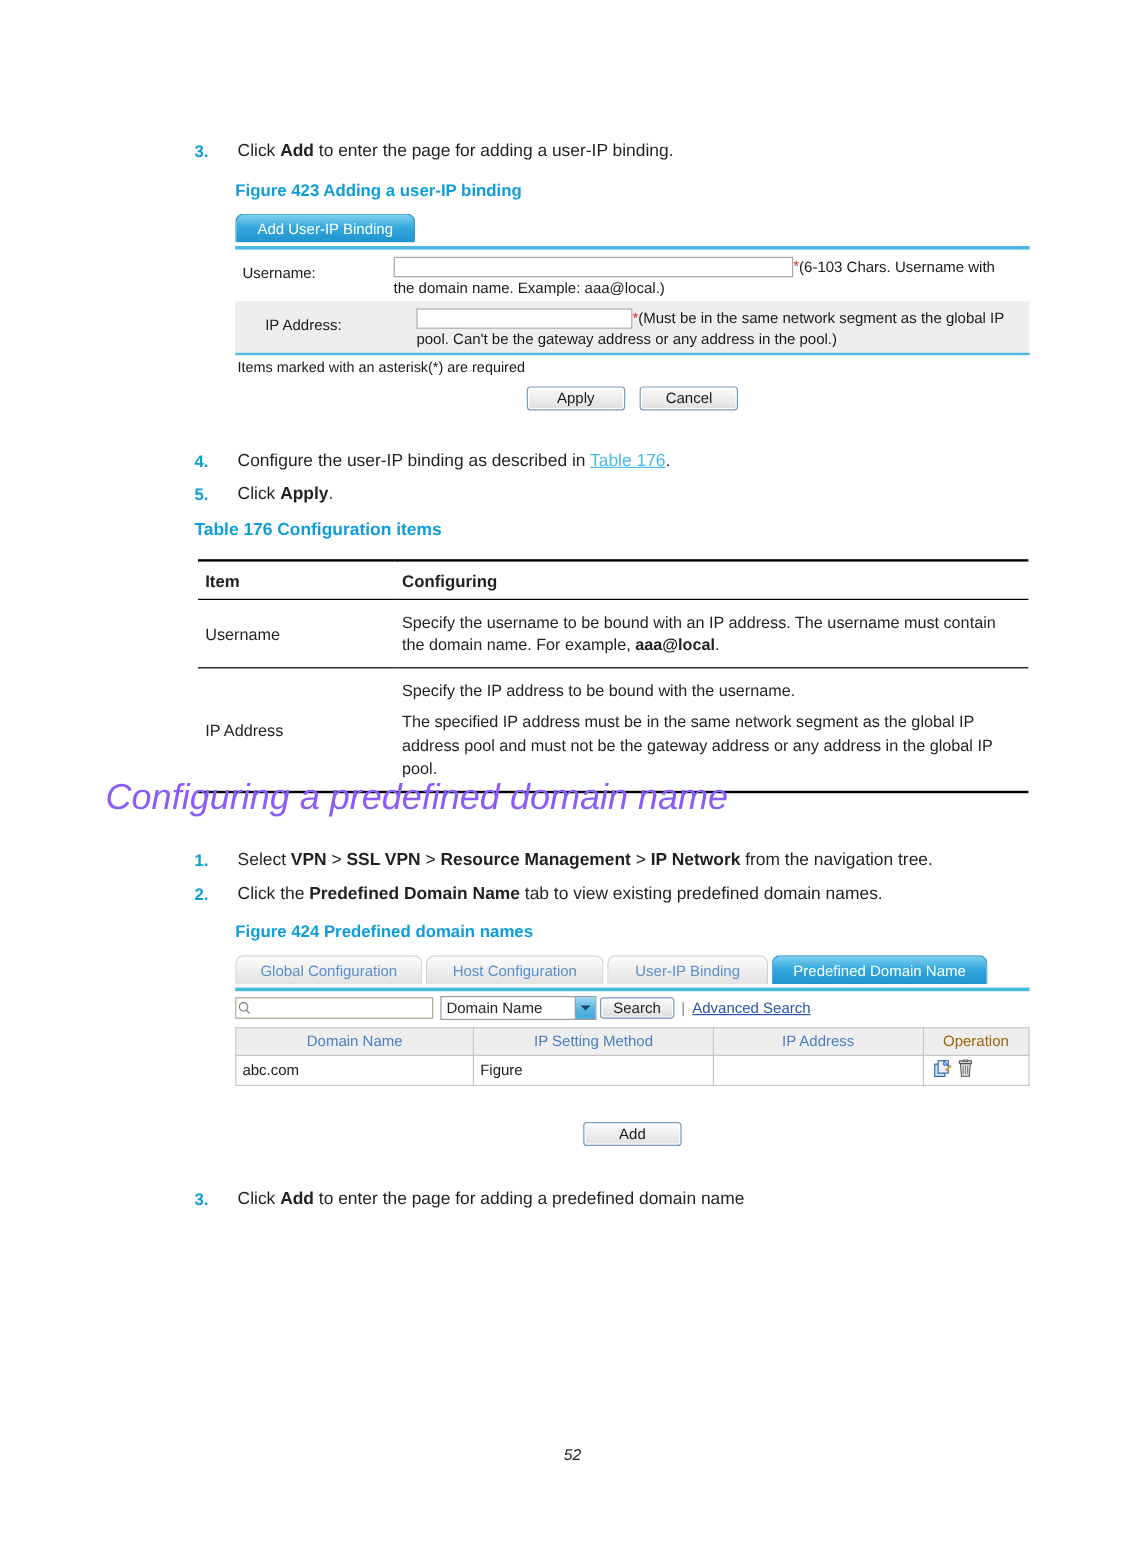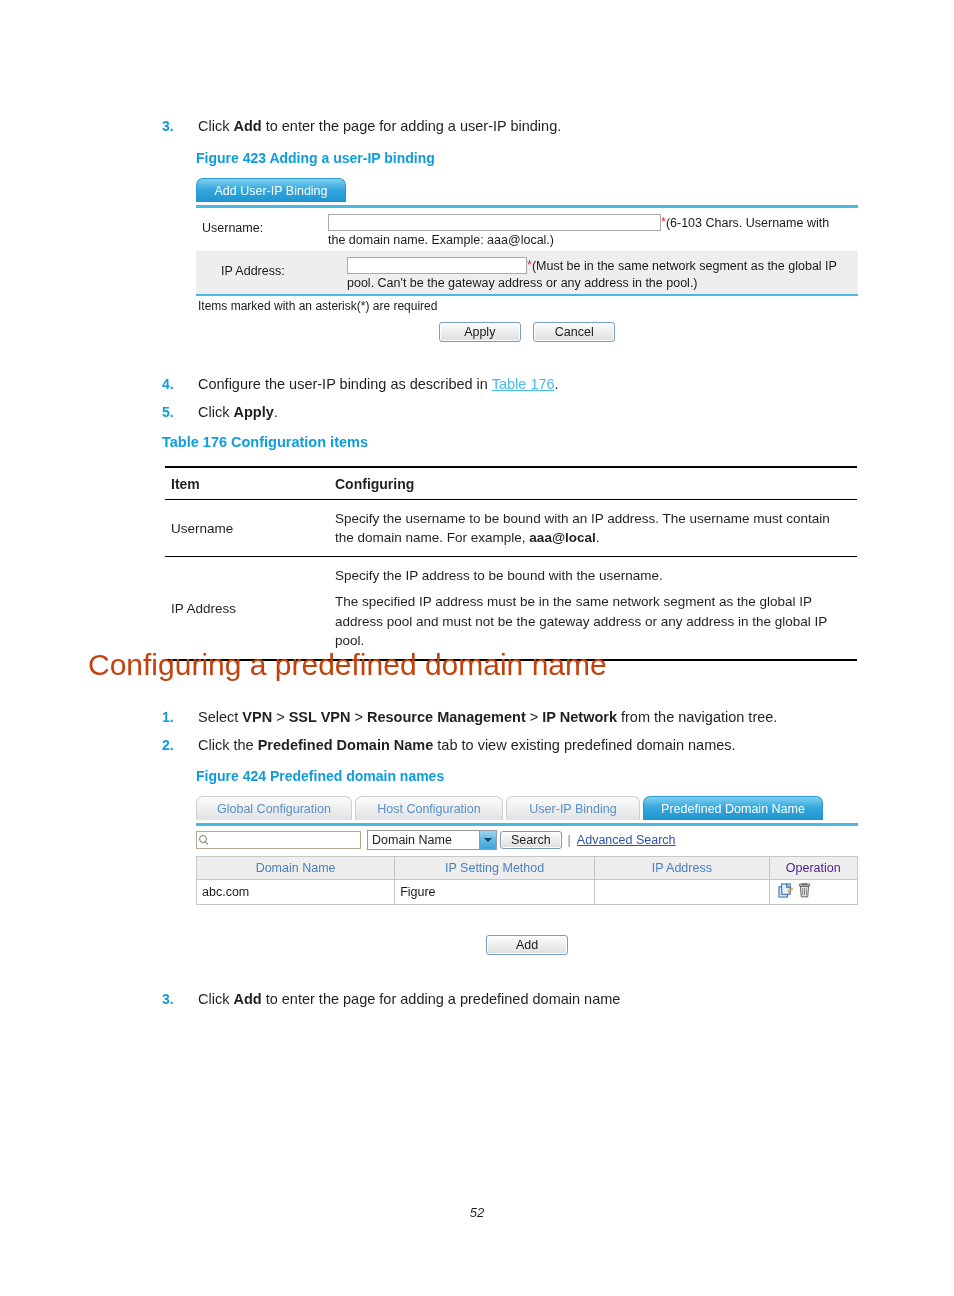--- a/index.html
+++ b/index.html
@@ -56,22 +56,23 @@
   }
   .xref { color: #4ab9e8; }
 
   h1.section-title {
     position: absolute;
     left: 88px;
     top: 648px;
     margin: 0;
     font-size: 30px;
     font-weight: normal;
-    color: #c2410c;
+    color: #8b5cf6;
     letter-spacing: 0px;
+    font-style: italic;
   }
 
   
   .doc-table {
     position: absolute;
     left: 165px;
     top: 466px;
     width: 692px;
     border-collapse: collapse;
     font-size: 13.5px;
@@ -287,21 +288,21 @@
     margin-top: 4px;
   }
   .ui-table th {
     background: #eeeeee;
     color: #4b7fc0;
     font-weight: normal;
     border: 1px solid #c6c6c6;
     height: 20px;
     text-align: center;
   }
-  .ui-table th.dark { color: #4c1d95; }
+  .ui-table th.dark { color: #a16207; }
   .ui-table td {
     border: 1px solid #c6c6c6;
     height: 22px;
     padding-left: 5px;
     color: #1a1a1a;
   }
   .ui-table td.ops { text-align: left; padding-left: 8px; }
 
   .op-icons { display: inline-flex; align-items: center; gap: 5px; }
 

